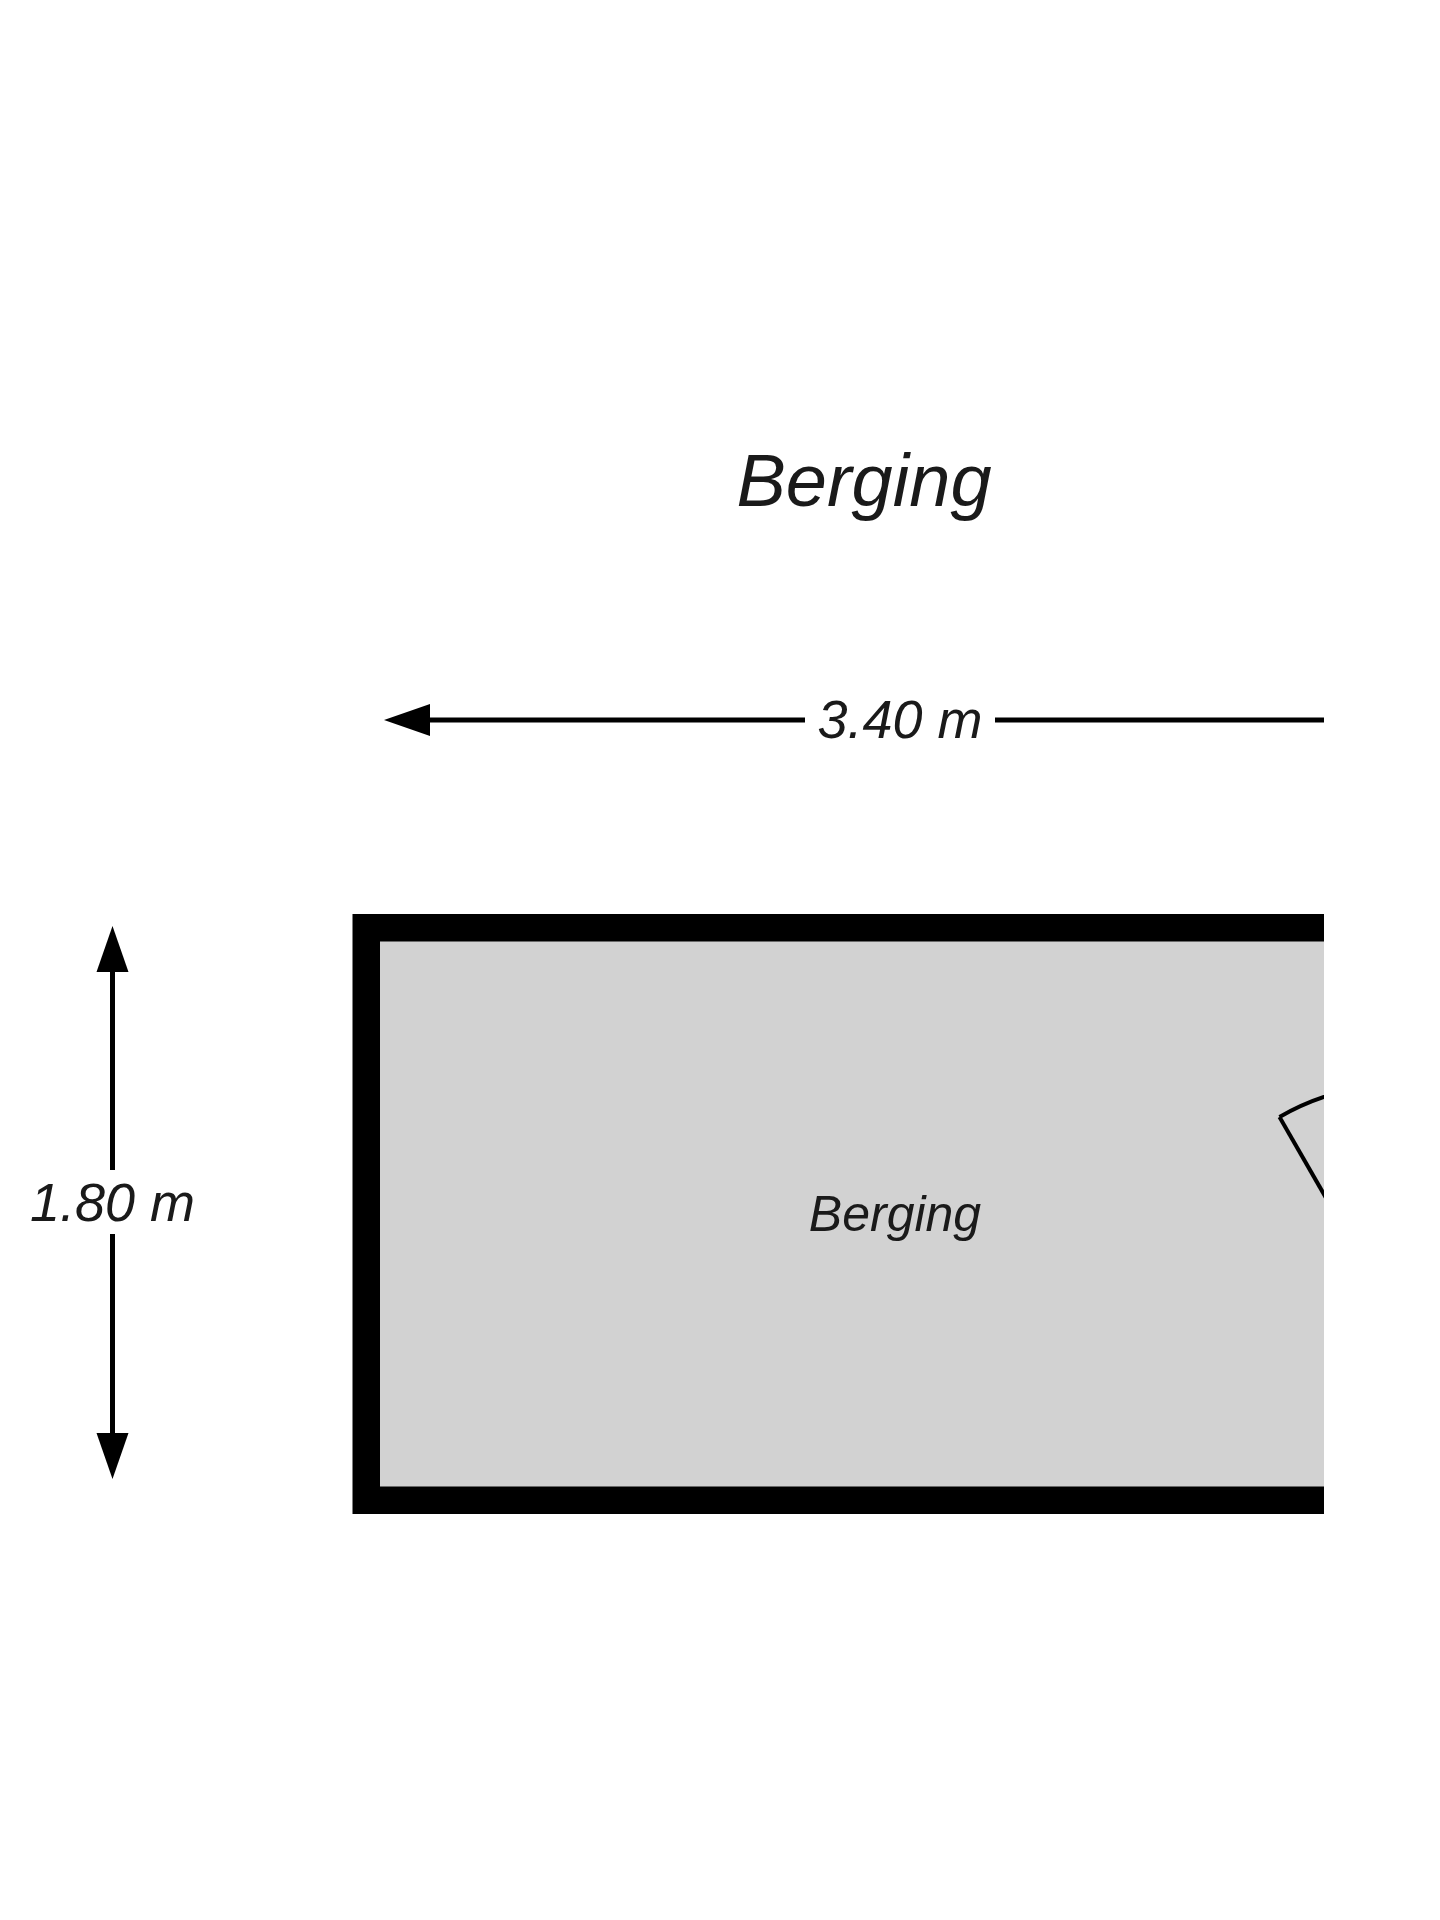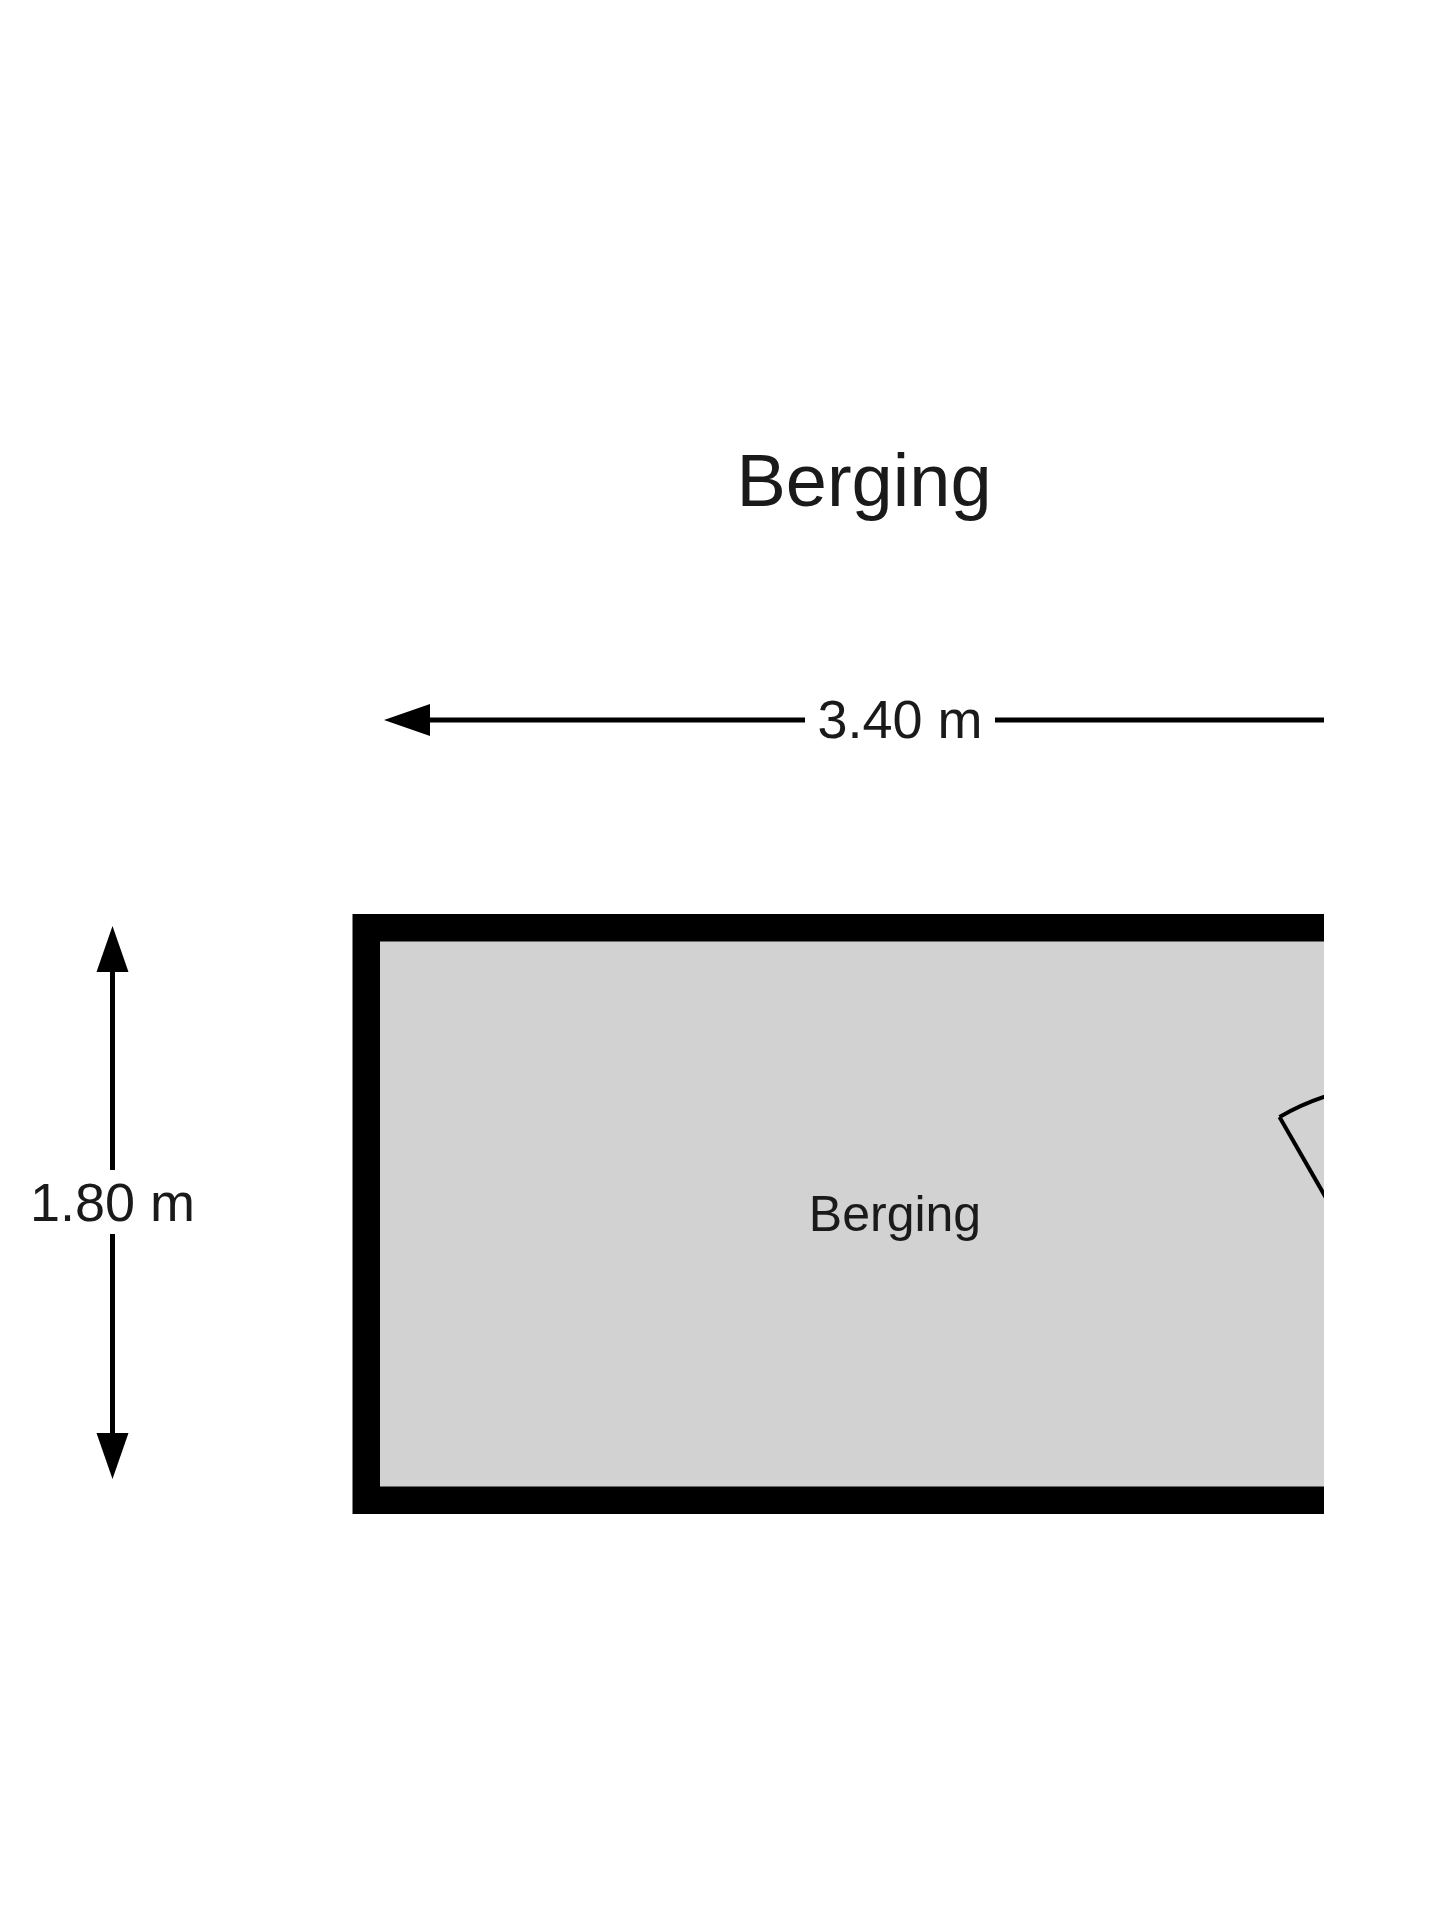--- a/index.html
+++ b/index.html
@@ -7,20 +7,21 @@
     padding: 0;
     background: #ffffff;
   }
   .stage {
     position: relative;
     width: 1324px;
     height: 1920px;
     background: #ffffff;
     overflow: hidden;
     font-family: "Liberation Sans", sans-serif;
+    font-style: italic;
   }
   svg { display: block; }
   .title-text {
     font-family: "Liberation Sans", sans-serif;
     font-size: 74px;
     font-weight: 400;
   }
   .dim-text {
     font-family: "Liberation Sans", sans-serif;
     font-size: 54px;

